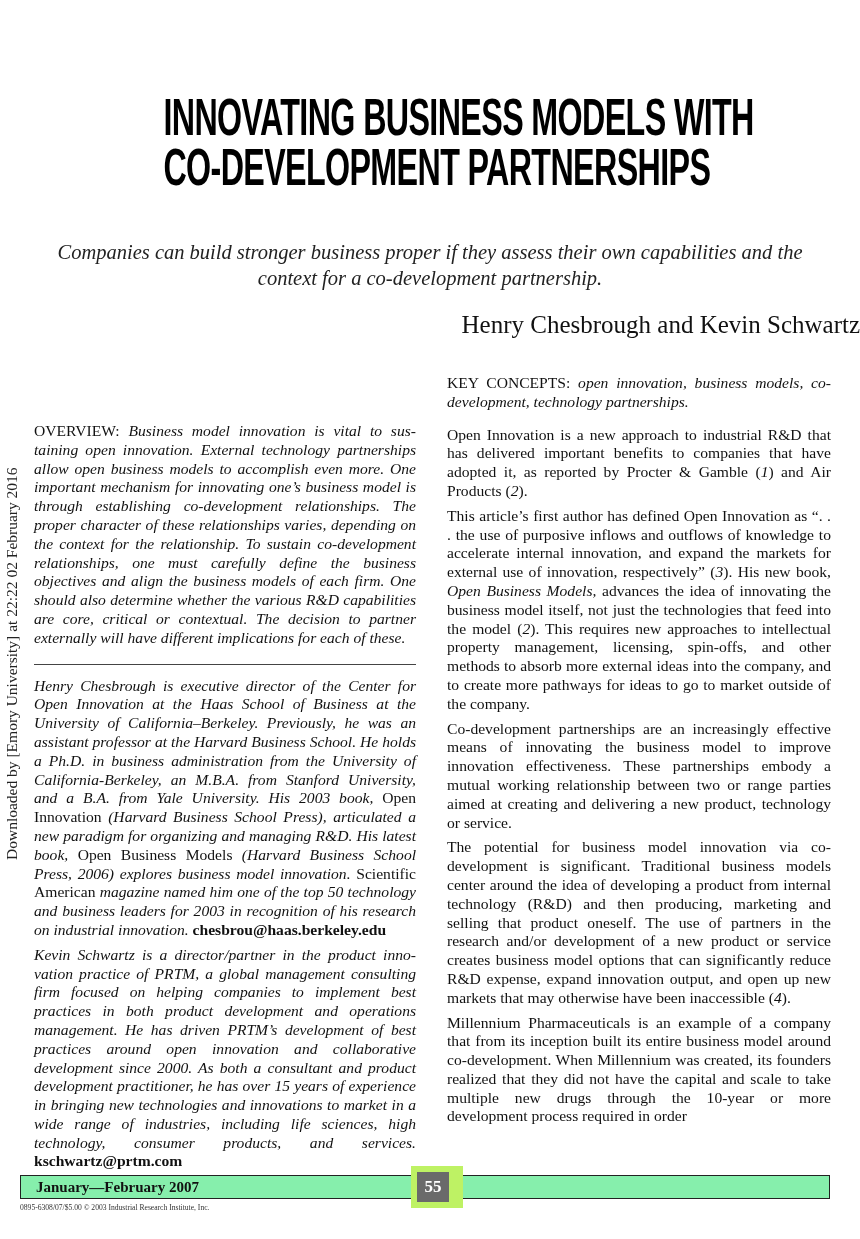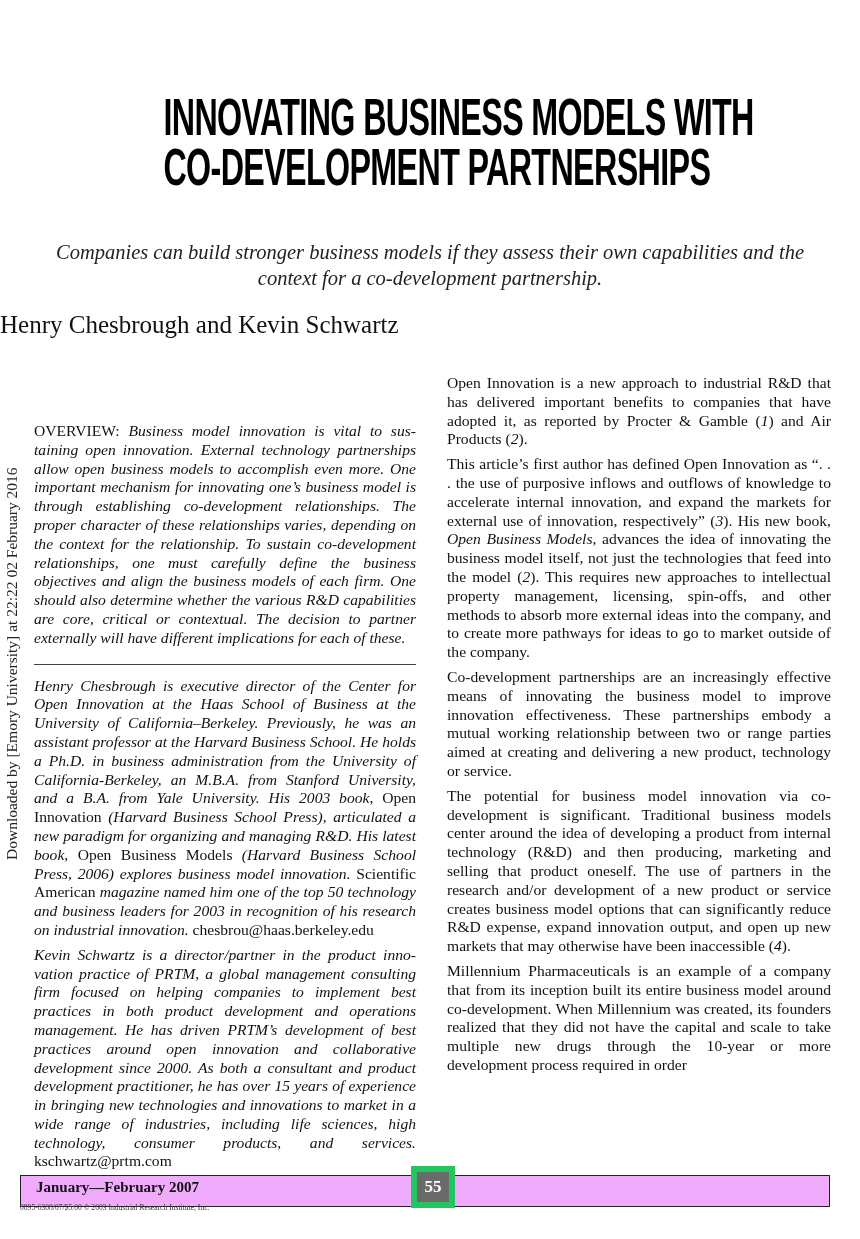--- a/index.html
+++ b/index.html
@@ -13,77 +13,77 @@
     color: #000;
   }
   .title div { white-space: nowrap; }
 
   .subtitle {
     position: absolute; left: 30px; top: 239px; width: 800px; text-align: center;
     font-style: italic; font-size: 20.5px; line-height: 26px; color: #222;
   }
 
   .authors {
-    position: absolute; left: 0; top: 310px; width: 860px; text-align: left;
+    position: absolute; left: 0; top: 310px; width: 860px; text-align: right;
     font-size: 25px; line-height: 30px; color: #111;
   }
 
   .sidebar-stamp {
     position: absolute; left: 2px; top: 420px; width: 22px; height: 440px;
   }
   .sidebar-stamp span {
     position: absolute; left: 0; top: 440px; white-space: nowrap;
     transform: rotate(-90deg); transform-origin: 0 0;
     font-size: 15.5px; line-height: 20px; color: #222;
   }
 
   .col { position: absolute; font-size: 15.6px; line-height: 18.8px; text-align: justify; }
   .col-left { left: 34px; top: 374px; width: 382px; margin-top: 48px; }
   .col-right { left: 447px; top: 374px; width: 384px; }
 
   .col p { margin: 0 0 6px 0; hyphens: manual; }
   .it { font-style: italic; }
-  .b { font-weight: 400; font-style: normal; }
+  .b { font-weight: 700; font-style: normal; }
   .up { font-style: normal; }
 
   .overview { margin-bottom: 16px !important; }
   .divider { height: 0; border-top: 1.5px solid #444; margin: 0 0 12px 0; }
   .bio p { margin-bottom: 6px; }
 
   .keyconcepts { margin-bottom: 14px !important; }
 
   .footer-bar {
-    position: absolute; left: 20px; top: 1175px; width: 810px; height: 32px;
-    background: #f0abfc; border: 1.5px solid #222; box-sizing: border-box;
+    position: absolute; left: 20px; top: 1175px; width: 810px; height: 24px;
+    background: #86efac; border: 1.5px solid #222; box-sizing: border-box;
   }
   .footer-issue {
     position: absolute; left: 15px; top: 2px; font-weight: 700; font-size: 15px; line-height: 18px; color: #111;
   }
   .page-box {
-    position: absolute; left: 411px; top: 1166px; width: 44px; height: 42px;
-    background: #22c55e; box-sizing: border-box;
+    position: absolute; left: 411px; top: 1166px; width: 52px; height: 42px;
+    background: #bef264; box-sizing: border-box;
   }
   .page-box-inner {
     position: absolute; left: 6px; top: 6px; width: 32px; height: 30px;
     background: #6a6a6a; color: #fff; font-weight: 700; font-size: 17px; line-height: 30px; text-align: center;
   }
   .copyright {
     position: absolute; left: 20px; top: 1203px; font-size: 7.6px; line-height: 10px; color: #333;
     font-family: "Liberation Serif", serif;
   }
 </style>
 </head>
 <body>
 
 <div class="title">
   <div>INNOVATING BUSINESS MODELS WITH</div>
   <div>CO-DEVELOPMENT PARTNERSHIPS</div>
 </div>
 
-<div class="subtitle">Companies can build stronger business models if they assess their own capabilities and the context for a co-development partnership.</div>
+<div class="subtitle">Companies can build stronger business proper if they assess their own capabilities and the context for a co-development partnership.</div>
 
 <div class="authors">Henry Chesbrough and Kevin Schwartz</div>
 
 <div class="sidebar-stamp">
   <span>Downloaded by [Emory University] at 22:22 02 February 2016</span>
 </div>
 
 <div class="col col-left">
   <p class="overview">
     <span>OVERVIEW: </span><span class="it">Business model innovation is vital to sus­taining open innovation. External technology partner­ships allow open business models to accomplish even more. One important mechanism for innovating one’s business model is through establishing co-development relationships. The proper character of these relation­ships varies, depending on the context for the relation­ship. To sustain co-development relationships, one must carefully define the business objectives and align the business models of each firm. One should also determine whether the various R&amp;D capabilities are core, critical or contextual. The decision to partner externally will have different implications for each of these.</span>
@@ -93,20 +93,23 @@
     <p class="it">
       <span>Henry Chesbrough is executive director of the Center for Open Innovation at the Haas School of Business at the University of California–Berkeley. Previously, he was an assistant professor at the Harvard Business School. He holds a Ph.D. in business administration from the University of California-Berkeley, an M.B.A. from Stanford University, and a B.A. from Yale University. His 2003 book, </span><span class="up">Open Innovation</span><span> (Harvard Business School Press), articulated a new paradigm for organiz­ing and managing R&amp;D. His latest book, </span><span class="up">Open Business Models</span><span> (Harvard Business School Press, 2006) explores business model innovation. </span><span class="up">Scientific American</span><span> magazine named him one of the top 50 technology and business leaders for 2003 in recognition of his research on industrial innovation. </span><span class="b">chesbrou@haas.berkeley.edu</span>
     </p>
     <p class="it">
       <span>Kevin Schwartz is a director/partner in the product inno­vation practice of PRTM, a global management consult­ing firm focused on helping companies to implement best practices in both product development and operations management. He has driven PRTM’s development of best practices around open innovation and collaborative development since 2000. As both a consultant and product development practitioner, he has over 15 years of experience in bringing new technologies and innova­tions to market in a wide range of industries, including life sciences, high technology, consumer products, and services. </span><span class="b">kschwartz@prtm.com</span>
     </p>
   </div>
 </div>
 
 <div class="col col-right">
+  <p class="keyconcepts">
+    <span>KEY CONCEPTS: </span><span class="it">open innovation, business models, co-development, technology partnerships.</span>
+  </p>
   <p>
     <span>Open Innovation is a new approach to industrial R&amp;D that has delivered important benefits to companies that have adopted it, as reported by Procter &amp; Gamble (</span><span class="it">1</span><span>) and Air Products (</span><span class="it">2</span><span>).</span>
   </p>
   <p>
     <span>This article’s first author has defined Open Innovation as “. . . the use of purposive inflows and outflows of knowledge to accelerate internal innovation, and expand the markets for external use of innovation, respectively” (</span><span class="it">3</span><span>). His new book, </span><span class="it">Open Business Models,</span><span> advances the idea of innovating the business model itself, not just the technologies that feed into the model (</span><span class="it">2</span><span>). This requires new approaches to intellectual property man­agement, licensing, spin-offs, and other methods to absorb more external ideas into the company, and to create more pathways for ideas to go to market outside of the company.</span>
   </p>
   <p>Co-development partnerships are an increasingly effective means of innovating the business model to improve innovation effectiveness. These partnerships embody a mutual working relationship between two or range parties aimed at creating and delivering a new product, technology or service.</p>
   <p>
     <span>The potential for business model innovation via co-development is significant. Traditional business models center around the idea of developing a product from internal technology (R&amp;D) and then producing, marketing and selling that product oneself. The use of partners in the research and/or development of a new product or service creates business model options that can significantly reduce R&amp;D expense, expand innova­tion output, and open up new markets that may otherwise have been inaccessible (</span><span class="it">4</span><span>).</span>
   </p>

